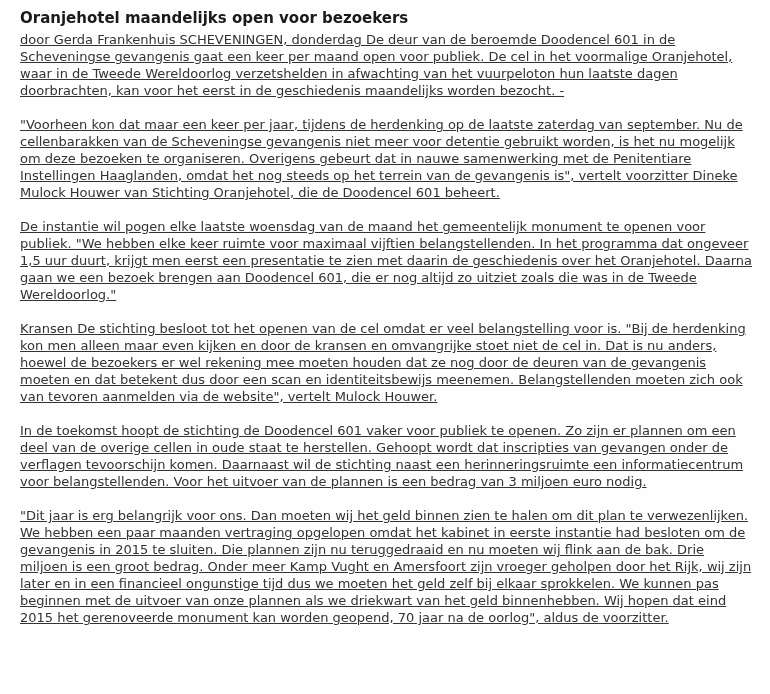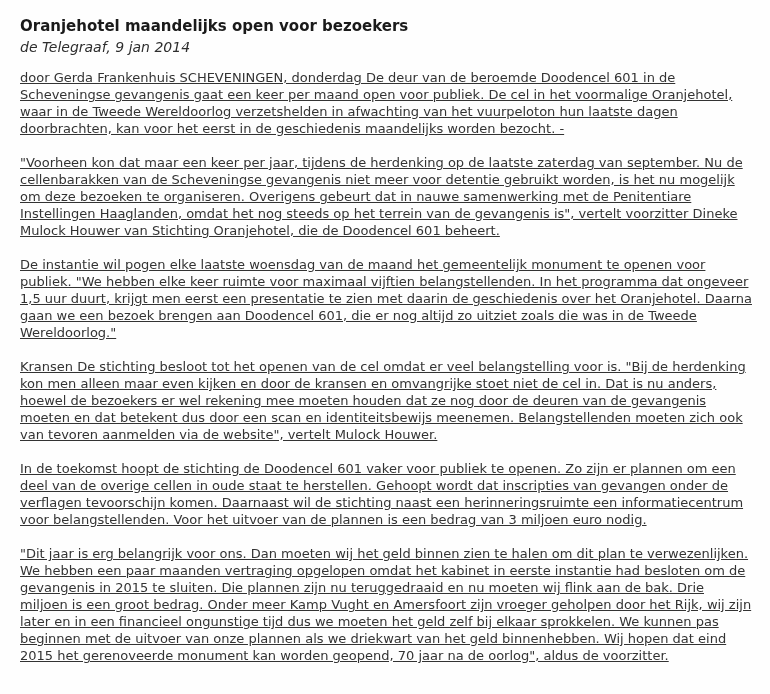--- a/index.html
+++ b/index.html
@@ -11,21 +11,20 @@
     height: 694px;
     overflow: hidden;
     background: #fefefe;
     font-family: "DejaVu Sans", "Liberation Sans", sans-serif;
   }
   .page {
     box-sizing: border-box;
     width: 770px;
     height: 540px;
     padding: 8px 15px 0 20px;
-    margin-top: 8px;
   }
   .article-title {
     margin: 0 0 3px 0;
     font-size: 15px;
     font-weight: bold;
     color: #1a1a1a;
     letter-spacing: 0;
     line-height: 20px;
   }
   .article-byline {
@@ -42,21 +41,20 @@
     color: #333333;
     text-align: left;
     text-decoration: underline;
   }
 </style>
 </head>
 <body>
 
 <div class="page">
   <h1 class="article-title">Oranjehotel maandelijks open voor bezoekers</h1>
-  <div class="article-byline">de Telegraaf, 9 jan 2014</div>
   <div class="article-body">
     <p>door Gerda Frankenhuis SCHEVENINGEN, donderdag De deur van de beroemde Doodencel 601 in de Scheveningse gevangenis gaat een keer per maand open voor publiek. De cel in het voormalige Oranjehotel, waar in de Tweede Wereldoorlog verzetshelden in afwachting van het vuurpeloton hun laatste dagen doorbrachten, kan voor het eerst in de geschiedenis maandelijks worden bezocht. -</p>
     <p>"Voorheen kon dat maar een keer per jaar, tijdens de herdenking op de laatste zaterdag van september. Nu de cellenbarakken van de Scheveningse gevangenis niet meer voor detentie gebruikt worden, is het nu mogelijk om deze bezoeken te organiseren. Overigens gebeurt dat in nauwe samenwerking met de Penitentiare Instellingen Haaglanden, omdat het nog steeds op het terrein van de gevangenis is", vertelt voorzitter Dineke Mulock Houwer van Stichting Oranjehotel, die de Doodencel 601 beheert.</p>
     <p>De instantie wil pogen elke laatste woensdag van de maand het gemeentelijk monument te openen voor publiek. "We hebben elke keer ruimte voor maximaal vijftien belangstellenden. In het programma dat ongeveer 1,5 uur duurt, krijgt men eerst een presentatie te zien met daarin de geschiedenis over het Oranjehotel. Daarna gaan we een bezoek brengen aan Doodencel 601, die er nog altijd zo uitziet zoals die was in de Tweede Wereldoorlog."</p>
     <p>Kransen De stichting besloot tot het openen van de cel omdat er veel belangstelling voor is. "Bij de herdenking kon men alleen maar even kijken en door de kransen en omvangrijke stoet niet de cel in. Dat is nu anders, hoewel de bezoekers er wel rekening mee moeten houden dat ze nog door de deuren van de gevangenis moeten en dat betekent dus door een scan en identiteitsbewijs meenemen. Belangstellenden moeten zich ook van tevoren aanmelden via de website", vertelt Mulock Houwer.</p>
     <p>In de toekomst hoopt de stichting de Doodencel 601 vaker voor publiek te openen. Zo zijn er plannen om een deel van de overige cellen in oude staat te herstellen. Gehoopt wordt dat inscripties van gevangen onder de verflagen tevoorschijn komen. Daarnaast wil de stichting naast een herinneringsruimte een informatiecentrum voor belangstellenden. Voor het uitvoer van de plannen is een bedrag van 3 miljoen euro nodig.</p>
     <p>"Dit jaar is erg belangrijk voor ons. Dan moeten wij het geld binnen zien te halen om dit plan te verwezenlijken. We hebben een paar maanden vertraging opgelopen omdat het kabinet in eerste instantie had besloten om de gevangenis in 2015 te sluiten. Die plannen zijn nu teruggedraaid en nu moeten wij flink aan de bak. Drie miljoen is een groot bedrag. Onder meer Kamp Vught en Amersfoort zijn vroeger geholpen door het Rijk, wij zijn later en in een financieel ongunstige tijd dus we moeten het geld zelf bij elkaar sprokkelen. We kunnen pas beginnen met de uitvoer van onze plannen als we driekwart van het geld binnenhebben. Wij hopen dat eind 2015 het gerenoveerde monument kan worden geopend, 70 jaar na de oorlog", aldus de voorzitter.</p>
   </div>
 </div>
 

